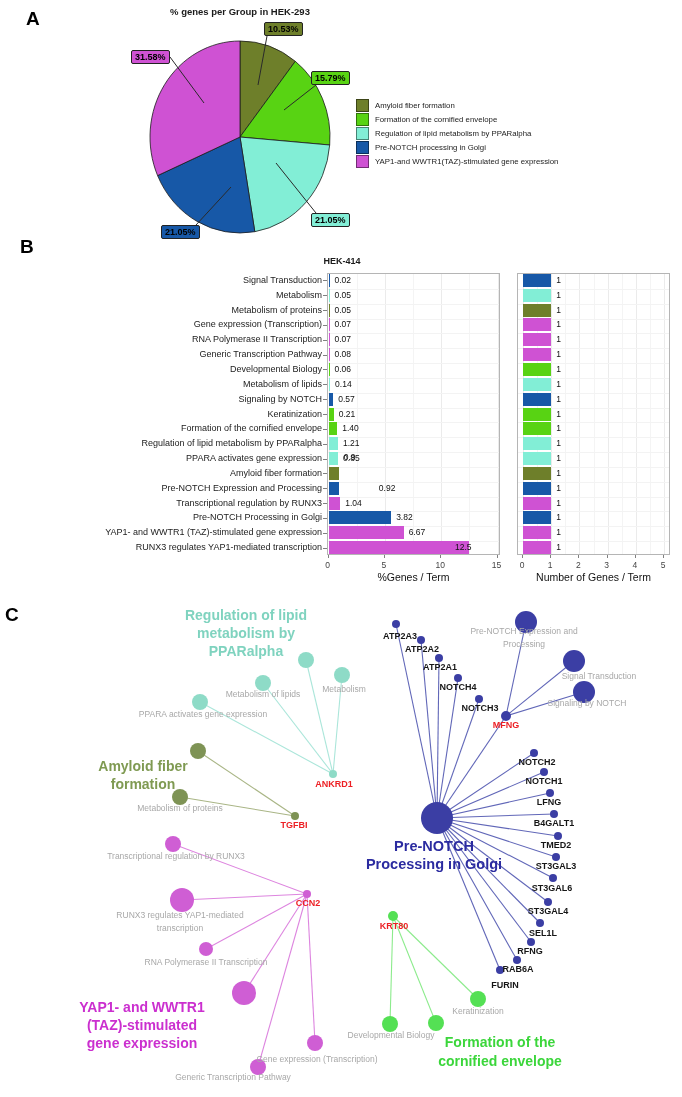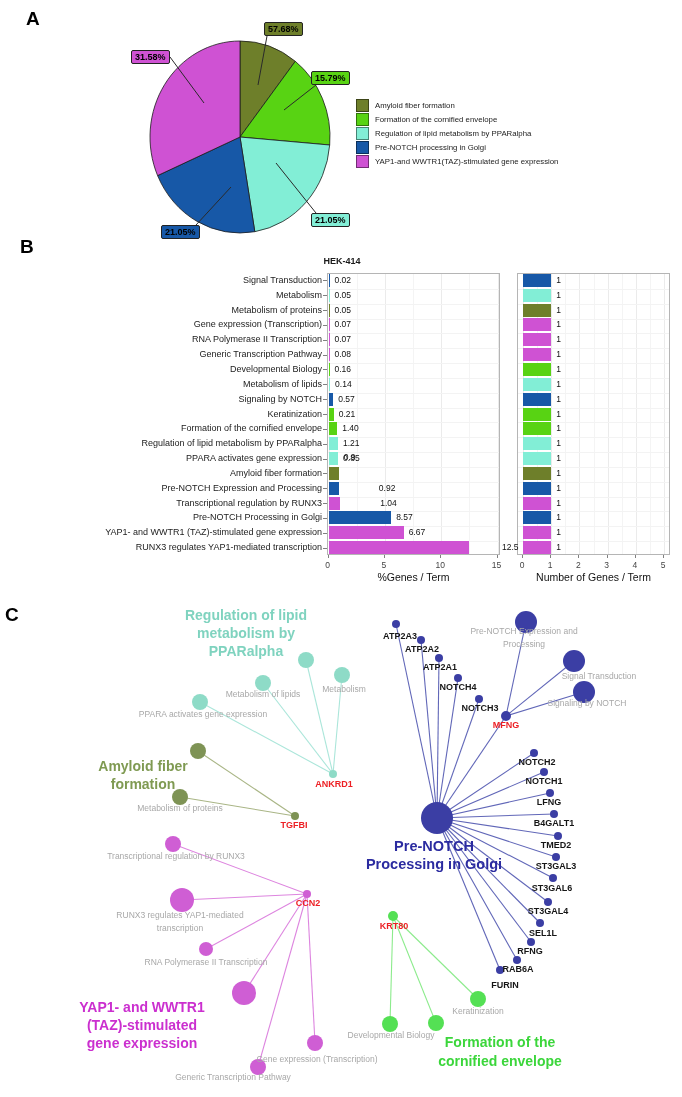--- a/index.html
+++ b/index.html
@@ -36,34 +36,35 @@
   text.net-title{font-weight:bold;}
 </style>
 </head>
 <body>
 
 <div id="root">
   <div class="panel-label" style="left:26px;top:8px">A</div>
   <div class="panel-label" style="left:20px;top:236px">B</div>
   <div class="panel-label" style="left:5px;top:604px">C</div>
 
+  <div class="pie-title">% genes per Group in HEK-293</div>
   <svg id="pie-svg" style="top:0" width="682" height="255">
       <path d="M240,137 L240.0,41.0 A90,96 0 0 1 295.3,61.3 Z" fill="#6e7f2a" stroke="#1c1c1c" stroke-width="0.8" stroke-linejoin="round"></path>
       <path d="M240,137 L295.3,61.3 A90,96 0 0 1 329.7,145.0 Z" fill="#58d313" stroke="#1c1c1c" stroke-width="0.8" stroke-linejoin="round"></path>
       <path d="M240,137 L329.7,145.0 A90,96 0 0 1 254.8,231.7 Z" fill="#82eed6" stroke="#1c1c1c" stroke-width="0.8" stroke-linejoin="round"></path>
       <path d="M240,137 L254.8,231.7 A90,96 0 0 1 157.6,175.6 Z" fill="#1758a7" stroke="#1c1c1c" stroke-width="0.8" stroke-linejoin="round"></path>
       <path d="M240,137 L157.6,175.6 A90,96 0 0 1 240.0,41.0 Z" fill="#cf52d3" stroke="#1c1c1c" stroke-width="0.8" stroke-linejoin="round"></path>
       <line x1="267" y1="36" x2="258" y2="85" stroke="#2a2a2a" stroke-width="1"></line>
       <line x1="316" y1="85" x2="284" y2="110" stroke="#2a2a2a" stroke-width="1"></line>
       <line x1="316" y1="213" x2="276" y2="163" stroke="#2a2a2a" stroke-width="1"></line>
       <line x1="196" y1="225" x2="231" y2="187" stroke="#2a2a2a" stroke-width="1"></line>
       <line x1="170" y1="57" x2="204" y2="103" stroke="#2a2a2a" stroke-width="1"></line>
     </svg>
   <div id="pie-callouts">
-      <div class="pie-label" style="left: 264px; top: 22px; background: rgb(110, 127, 42);">57.68%</div>
+      <div class="pie-label" style="left: 264px; top: 22px; background: rgb(110, 127, 42);">10.53%</div>
       <div class="pie-label" style="left: 311px; top: 71px; background: rgb(88, 211, 19);">15.79%</div>
       <div class="pie-label" style="left: 311px; top: 213px; background: rgb(130, 238, 214);">21.05%</div>
       <div class="pie-label" style="left: 161px; top: 225px; background: rgb(23, 88, 167);">21.05%</div>
       <div class="pie-label" style="left: 131px; top: 50px; background: rgb(207, 82, 211);">31.58%</div>
     </div>
   <div class="legend" id="pie-legend">
       <div class="legend-row">
         <div class="legend-swatch" style="background: rgb(110, 127, 42);"></div>
         <div class="legend-label">Amyloid fiber formation</div>
       </div>
@@ -197,21 +198,21 @@
       <div class="val-label" style="left: 556.2px; top: 333.289px;">1</div>
       <div class="cat-label" style="top: 349.132px; line-height: 11px;">Generic Transcription Pathway</div>
       <div class="ytick" style="left: 323px; top: 354.632px;"></div>
       <div class="bar" style="left: 328.5px; top: 348.132px; width: 1px; background: rgb(207, 82, 211);"></div>
       <div class="val-label" style="left: 334.5px; top: 348.132px;">0.08</div>
       <div class="bar" style="left: 523px; top: 348.132px; width: 28.2px; background: rgb(207, 82, 211);"></div>
       <div class="val-label" style="left: 556.2px; top: 348.132px;">1</div>
       <div class="cat-label" style="top: 363.974px; line-height: 11px;">Developmental Biology</div>
       <div class="ytick" style="left: 323px; top: 369.474px;"></div>
       <div class="bar" style="left: 328.5px; top: 362.974px; width: 1.014px; background: rgb(88, 211, 19);"></div>
-      <div class="val-label" style="left: 334.514px; top: 362.974px;">0.16</div>
+      <div class="val-label" style="left: 334.514px; top: 362.974px;">0.06</div>
       <div class="bar" style="left: 523px; top: 362.974px; width: 28.2px; background: rgb(88, 211, 19);"></div>
       <div class="val-label" style="left: 556.2px; top: 362.974px;">1</div>
       <div class="cat-label" style="top: 378.816px; line-height: 11px;">Metabolism of lipids</div>
       <div class="ytick" style="left: 323px; top: 384.316px;"></div>
       <div class="bar" style="left: 328.5px; top: 377.816px; width: 1.57733px; background: rgb(130, 238, 214);"></div>
       <div class="val-label" style="left: 335.077px; top: 377.816px;">0.14</div>
       <div class="bar" style="left: 523px; top: 377.816px; width: 28.2px; background: rgb(130, 238, 214);"></div>
       <div class="val-label" style="left: 556.2px; top: 377.816px;">1</div>
       <div class="cat-label" style="top: 393.658px; line-height: 11px;">Signaling by NOTCH</div>
       <div class="ytick" style="left: 323px; top: 399.158px;"></div>
@@ -251,39 +252,39 @@
       <div class="val-label" style="left: 556.2px; top: 466.868px;">1</div>
       <div class="cat-label" style="top: 482.711px; line-height: 11px;">Pre-NOTCH Expression and Processing</div>
       <div class="ytick" style="left: 323px; top: 488.211px;"></div>
       <div class="bar" style="left: 328.5px; top: 481.711px; width: 10.3653px; background: rgb(23, 88, 167);"></div>
       <div class="val-label" style="left: 343.865px; top: 481.711px; padding-left: 35px;">0.92</div>
       <div class="bar" style="left: 523px; top: 481.711px; width: 28.2px; background: rgb(23, 88, 167);"></div>
       <div class="val-label" style="left: 556.2px; top: 481.711px;">1</div>
       <div class="cat-label" style="top: 497.553px; line-height: 11px;">Transcriptional regulation by RUNX3</div>
       <div class="ytick" style="left: 323px; top: 503.053px;"></div>
       <div class="bar" style="left: 328.5px; top: 496.553px; width: 11.7173px; background: rgb(207, 82, 211);"></div>
-      <div class="val-label" style="left: 345.217px; top: 496.553px; margin-left: 35px;">1.04</div>
+      <div class="val-label" style="left: 345.217px; top: 496.553px;">1.04</div>
       <div class="bar" style="left: 523px; top: 496.553px; width: 28.2px; background: rgb(207, 82, 211);"></div>
       <div class="val-label" style="left: 556.2px; top: 496.553px;">1</div>
       <div class="cat-label" style="top: 512.395px; line-height: 11px;">Pre-NOTCH Processing in Golgi</div>
       <div class="ytick" style="left: 323px; top: 517.895px;"></div>
       <div class="bar" style="left: 328.5px; top: 511.395px; width: 62.6427px; background: rgb(23, 88, 167);"></div>
-      <div class="val-label" style="left: 396.143px; top: 511.395px;">8.57</div>
+      <div class="val-label" style="left: 396.143px; top: 511.395px;">3.82</div>
       <div class="bar" style="left: 523px; top: 511.395px; width: 28.2px; background: rgb(23, 88, 167);"></div>
       <div class="val-label" style="left: 556.2px; top: 511.395px;">1</div>
       <div class="cat-label" style="top: 527.237px; line-height: 11px;">YAP1- and WWTR1 (TAZ)-stimulated gene expression</div>
       <div class="ytick" style="left: 323px; top: 532.737px;"></div>
       <div class="bar" style="left: 328.5px; top: 526.237px; width: 75.1487px; background: rgb(207, 82, 211);"></div>
       <div class="val-label" style="left: 408.649px; top: 526.237px;">6.67</div>
       <div class="bar" style="left: 523px; top: 526.237px; width: 28.2px; background: rgb(207, 82, 211);"></div>
       <div class="val-label" style="left: 556.2px; top: 526.237px;">1</div>
       <div class="cat-label" style="top: 542.079px; line-height: 11px;">RUNX3 regulates YAP1-mediated transcription</div>
       <div class="ytick" style="left: 323px; top: 547.579px;"></div>
       <div class="bar" style="left: 328.5px; top: 541.079px; width: 140.833px; background: rgb(207, 82, 211);"></div>
-      <div class="val-label" style="left: 502px; top: 541.079px;">12.5</div>
+      <div class="val-label" style="left: 455px; top: 541.079px;">12.5</div>
       <div class="bar" style="left: 523px; top: 541.079px; width: 28.2px; background: rgb(207, 82, 211);"></div>
       <div class="val-label" style="left: 556.2px; top: 541.079px;">1</div>
     </div>
   <div class="axis-title" style="left:327px;top:571px;width:173px">%Genes / Term</div>
   <div class="axis-title" style="left:517px;top:571px;width:153px">Number of Genes / Term</div>
 
   <svg id="net-svg" style="top:600px" width="682" height="497">
       <line x1="333" y1="174" x2="306" y2="60" stroke="#abe6da" stroke-width="1.1"></line>
       <line x1="333" y1="174" x2="342" y2="75" stroke="#abe6da" stroke-width="1.1"></line>
       <line x1="333" y1="174" x2="263" y2="83" stroke="#abe6da" stroke-width="1.1"></line>

